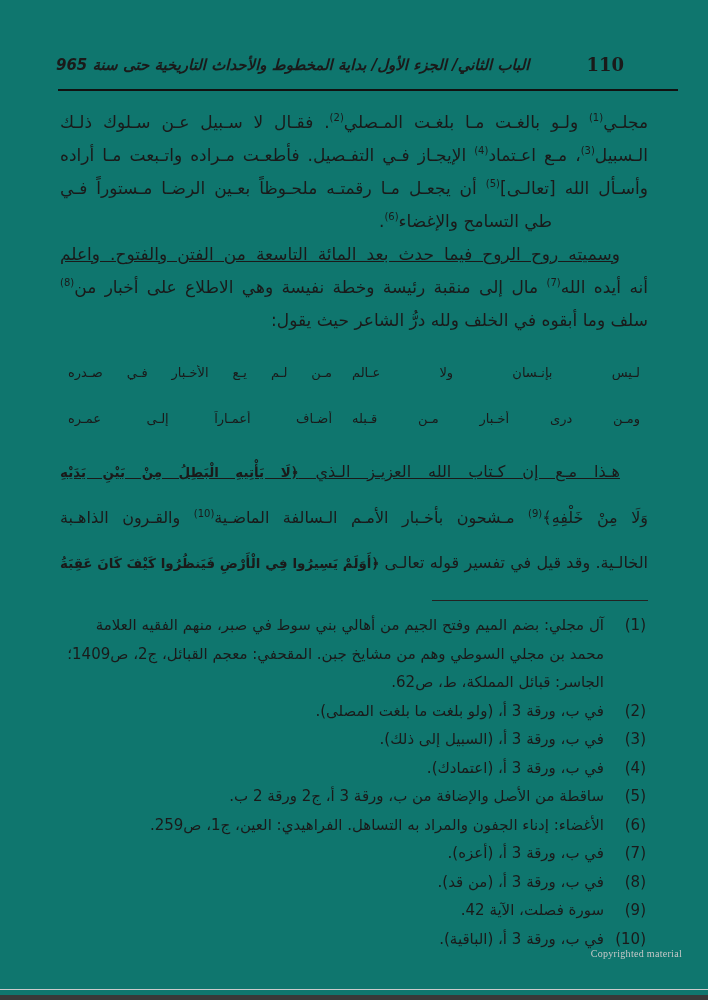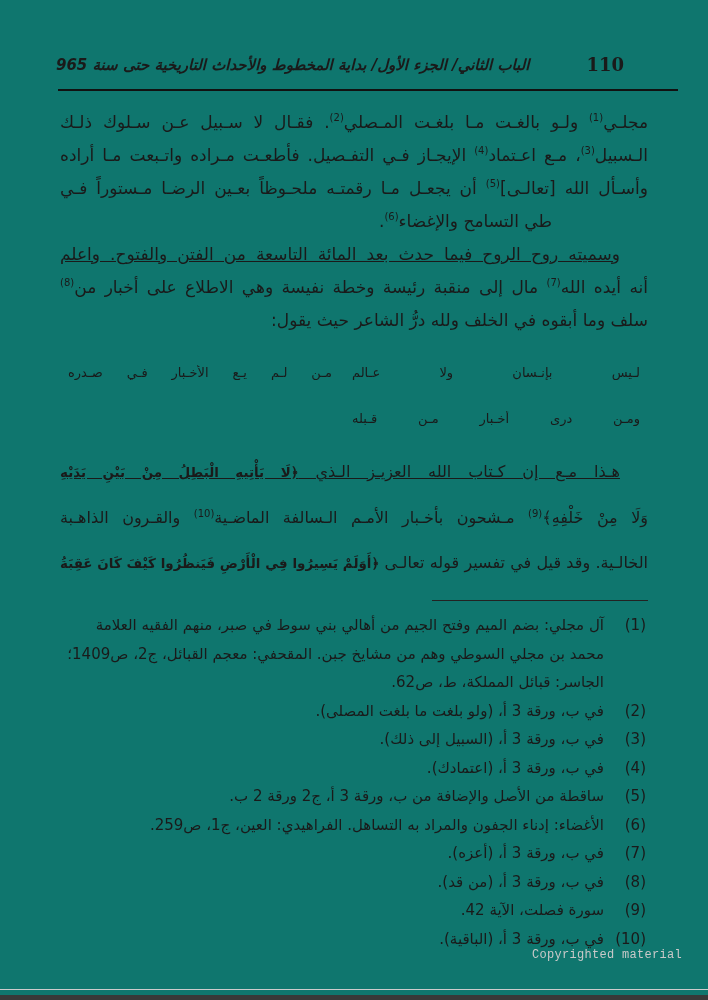--- a/index.html
+++ b/index.html
@@ -71,22 +71,22 @@
     font-size:15px;line-height:28.5px;
     text-align:right;
   }
   .fn-num{
     position:absolute;right:2px;top:0;
     font-size:15px;
   }
   
   .copyright-note{
     position:absolute;top:948px;right:26px;
-    font-size:12px;color:#c9c9c9;
-    font-family:Liberation Mono, monospace;
+    font-size:10px;color:#c9c9c9;
+    font-family:Liberation Serif, serif;
     direction:ltr;letter-spacing:.3px;
   }
   .bottom-line{
     position:absolute;left:0;right:0;top:989px;
     border-top:1px solid #cccccc;
   }
   .bottom-bar{
     position:absolute;left:0;right:0;top:995px;height:5px;
     background:#383838;
   }
@@ -115,20 +115,21 @@
       <div class="line end">سلف وما أبقوه في الخلف ولله درُّ الشاعر حيث يقول:</div>
     </div>
 
     <div class="poem">
       <div class="poem-row">
         <div class="hemi hemi-right">لـيس بإنـسان ولا عـالم</div>
         <div class="hemi hemi-left">مـن لـم يـعِ الأخـبار فـي صـدره</div>
       </div>
       <div class="poem-row">
         <div class="hemi hemi-right">ومـن درى أخـبار مـن قـبله</div>
+        <div class="hemi hemi-left">أضـاف أعمـاراً إلـى عمـره</div>
       </div>
     </div>
 
     <div class="quran-para">
       <div class="line indent">هـذا مـع إن كـتاب الله العزيـز الـذي <span class="quran">﴿لَا يَأْتِيهِ الْبَطِلُ مِنْ بَيْنِ يَدَيْهِ</span></div>
       <div class="line">وَلَا مِنْ خَلْفِهِ﴾<sup>(9)</sup> مـشحون بأخـبار الأمـم الـسالفة الماضـية<sup>(10)</sup> والقـرون الذاهـبة</div>
       <div class="line">الخالـية. وقد قيل في تفسير قوله تعالـى <span class="quran">﴿أَوَلَمْ يَسِيرُوا فِي الْأَرْضِ فَيَنظُرُوا كَيْفَ كَانَ عَقِبَةُ</span></div>
     </div>
 
     <div class="fn-separator"></div>

